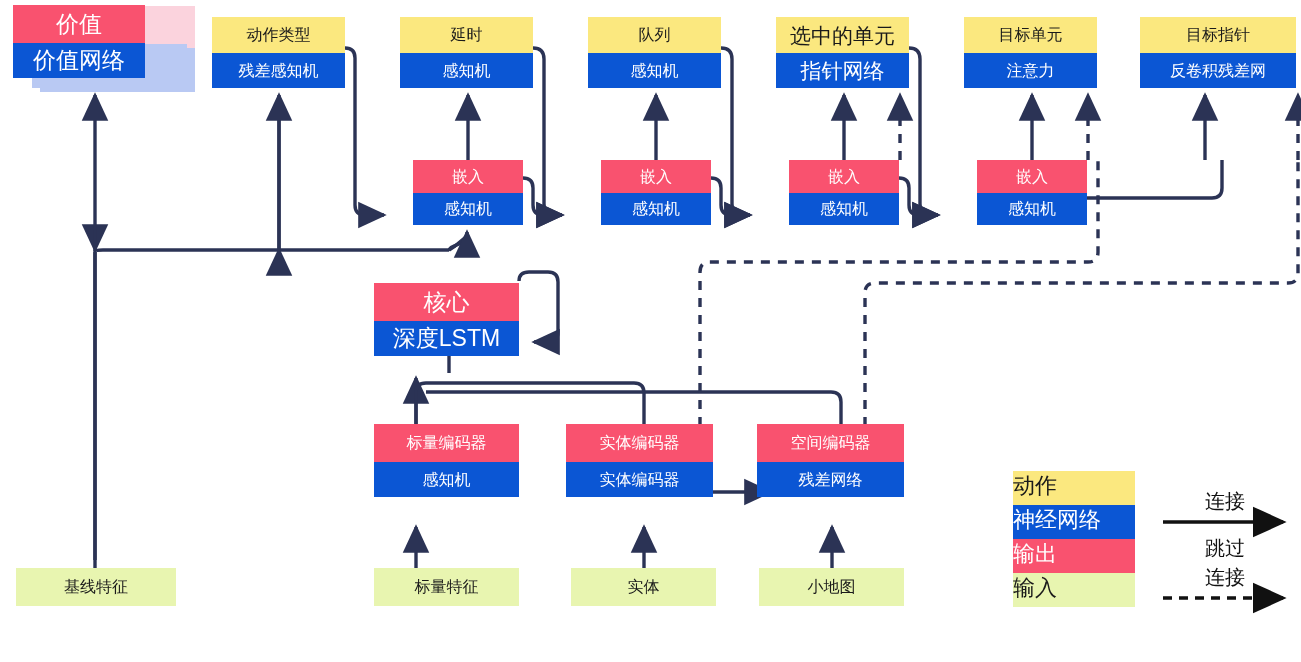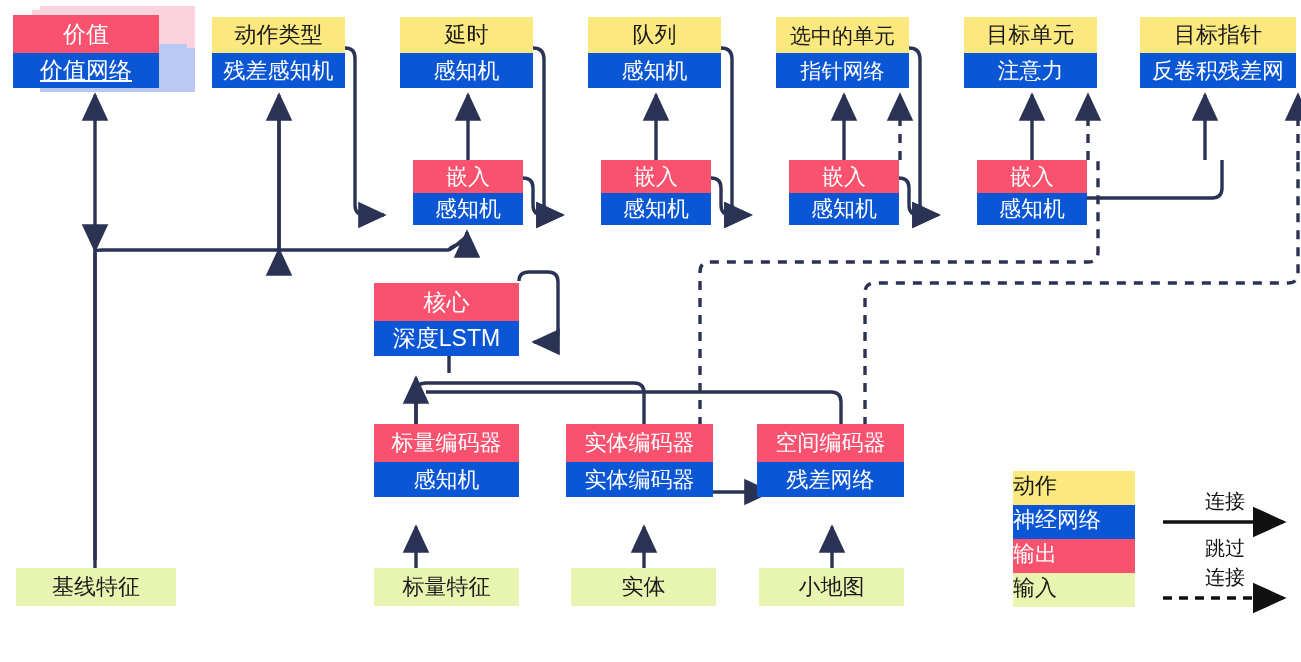--- a/index.html
+++ b/index.html
@@ -20,21 +20,21 @@
   .ghost .g1{position:absolute;background:#fbd3dd;}
   .ghost .g2{position:absolute;background:#b9c9f3;}
 
   .legend{position:absolute;left:1013px;top:471px;width:122px;z-index:3;}
   .legend .seg{height:34px;font-size:22px;}
 
   .legend-arrows{position:absolute;left:1155px;top:476px;width:140px;height:124px;z-index:3;}
   .lg-label{position:absolute;width:140px;text-align:center;font-size:20px;color:#111;}
 
   .tl{font-size:23px;}
-  .tm{font-size:22px;}
+  .tm{font-size:16px;}
   .ts{font-size:21px;}
 </style>
 </head>
 <body>
 
 <div id="stage">
 
   <svg id="wires" viewBox="0 0 1301 662">
     <defs>
       <marker id="ah" markerWidth="9" markerHeight="9" refX="7.6" refY="4.5" orient="auto">
@@ -113,23 +113,23 @@
       <line x1="1163" y1="598" x2="1283" y2="598" stroke="#111111" stroke-width="3.6" stroke-dasharray="9,7" marker-end="url(#ahb)"></line>
     </g>
   </svg>
 
   <div class="ghost" style="left:20px;top:6px;width:180px;height:90px;">
     <div class="g1" style="left:20px;top:0;width:155px;height:48px;"></div>
     <div class="g1" style="left:12px;top:4px;width:155px;height:48px;"></div>
     <div class="g2" style="left:20px;top:42px;width:155px;height:44px;"></div>
     <div class="g2" style="left:12px;top:38px;width:155px;height:44px;"></div>
   </div>
-  <div class="node" style="left:13px;top:15px;width:146px;height:73px;">
+  <div class="node" style="left:13px;top:5px;width:132px;height:73px;">
     <div class="seg output tl" style="height:38px;">价值</div>
-    <div class="seg net tl" style="height:35px;text-decoration:underline;">价值网络</div>
+    <div class="seg net tl" style="height:35px;">价值网络</div>
   </div>
 
   <div class="node" style="left:212px;top:17px;width:133px;height:71px;">
     <div class="seg action tm" style="height:36px;">动作类型</div>
     <div class="seg net tm" style="height:35px;">残差感知机</div>
   </div>
 
   <div class="node" style="left:400px;top:17px;width:133px;height:77px;">
     <div class="seg action tm" style="height:36px;">延时</div>
     <div class="seg net tm" style="height:35px;">感知机</div>

